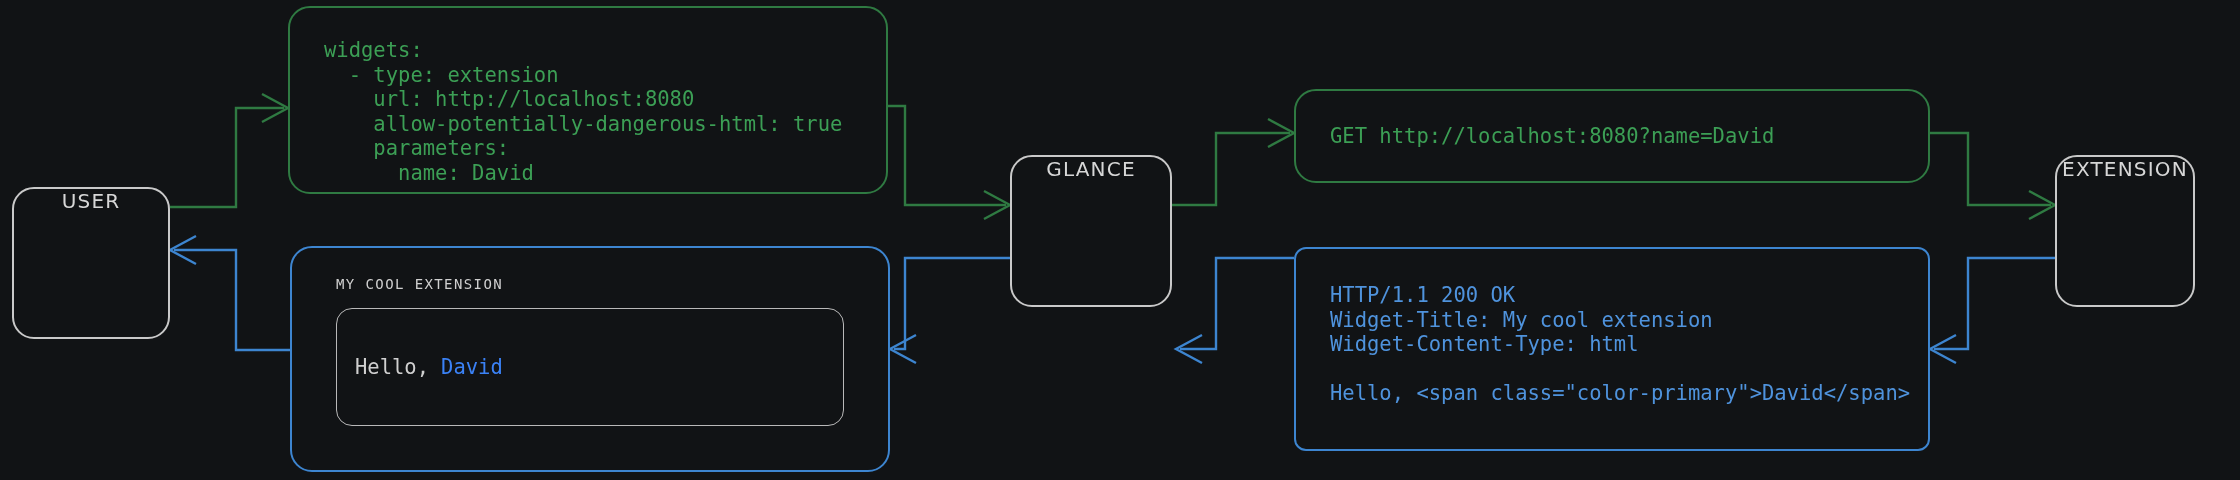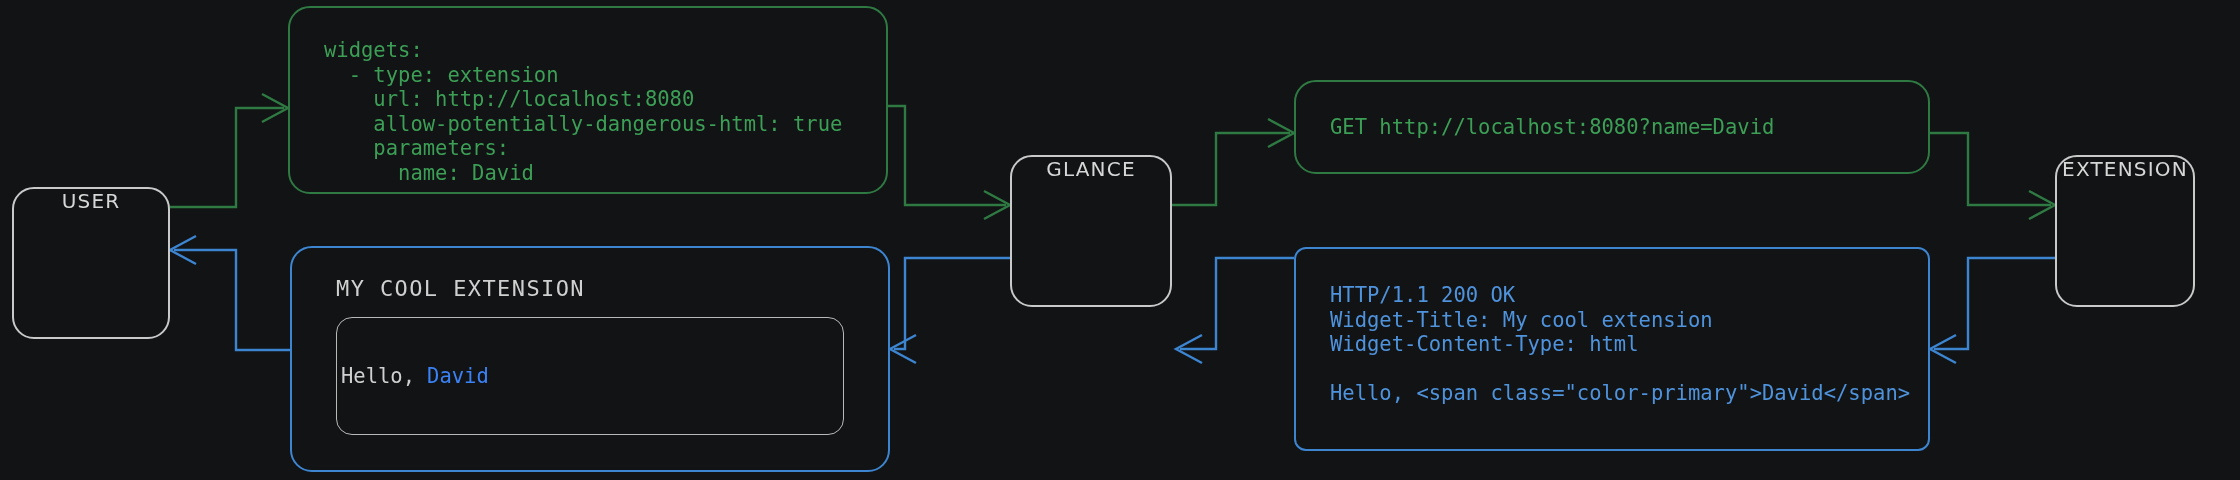--- a/index.html
+++ b/index.html
@@ -58,51 +58,51 @@
     padding: 26px 34px;
     white-space: pre;
     font-family: "DejaVu Sans Mono", monospace;
     font-size: 20.5px;
     line-height: 24.6px;
   }
   .panel.green { border-color: #2f7a42; color: #3c9f55; }
   .panel.blue  { border-color: #3d85d0; color: #4f93dd; border-radius: 12px; }
 
   #panel-yaml      { left: 288px;  top: 6px;   width: 600px;  height: 188px; padding-top: 30px; }
-  #panel-request   { left: 1294px; top: 80px;  width: 636px;  height: 94px;
+  #panel-request   { left: 1294px; top: 89px;  width: 636px;  height: 94px;
                      display: flex; align-items: center; padding-top: 0; padding-bottom: 0; }
   #panel-response  { left: 1294px; top: 247px; width: 636px;  height: 204px; padding-top: 34px; }
 
   #panel-widget {
     position: absolute;
     left: 290px;
     top: 246px;
     width: 600px;
     height: 226px;
     box-sizing: border-box;
     border: 2px solid #3d85d0;
     border-radius: 22px;
     background: #111315;
     padding: 28px 44px;
   }
   .widget-title {
     color: #d0d0d0;
     font-family: "DejaVu Sans Mono", monospace;
-    font-size: 22px;
+    font-size: 14px;
     letter-spacing: 1.4px;
     margin-bottom: 16px;
   }
   .widget-card {
     box-sizing: border-box;
     border: 1.5px solid #b9b9b9;
     border-radius: 16px;
     height: 118px;
     display: flex;
     align-items: center;
-    padding-left: 4px;
+    padding-left: 18px;
     color: #d0d0d0;
     font-family: "DejaVu Sans Mono", monospace;
     font-size: 20.5px;
   }
   .accent-name { color: #3b82f6; margin-left: 12px; }
 </style>
 </head>
 <body>
 
 <div class="canvas">

